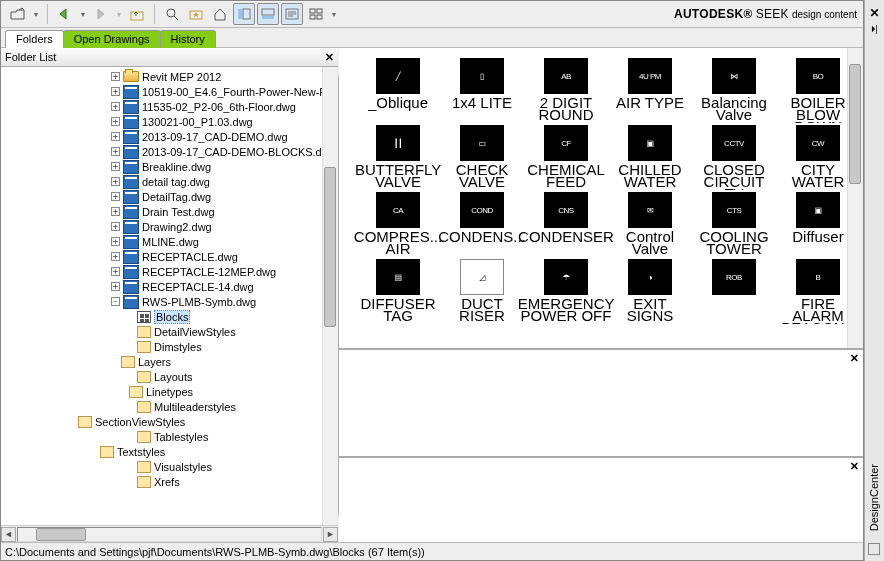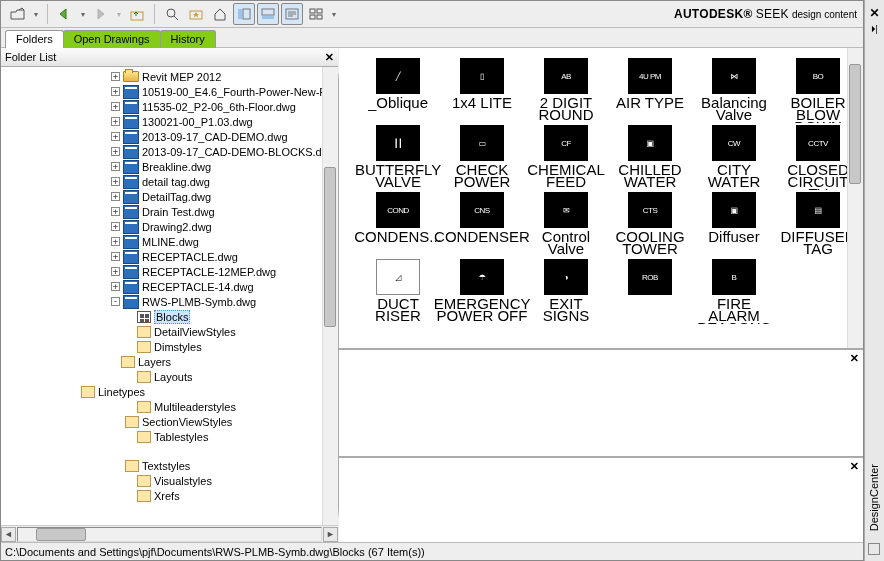--- a/index.html
+++ b/index.html
@@ -256,41 +256,41 @@
           <div class="tree-row" style="padding-left: 108px;">
             <span style="display:inline-block;width:12px"></span>
             <span class="fi node"></span>
             <span>Layers</span>
           </div>
           <div class="tree-row" style="padding-left: 124px;">
             <span style="display:inline-block;width:12px"></span>
             <span class="fi node"></span>
             <span>Layouts</span>
           </div>
-          <div class="tree-row" style="padding-left: 68px; text-align: right;">
+          <div class="tree-row" style="padding-left: 116px; text-align: right;">
             <span style="display:inline-block;width:12px"></span>
             <span class="fi node"></span>
             <span>Linetypes</span>
           </div>
           <div class="tree-row" style="padding-left: 124px;">
             <span style="display:inline-block;width:12px"></span>
             <span class="fi node"></span>
             <span>Multileaderstyles</span>
           </div>
-          <div class="tree-row" style="padding-left: 112px;">
+          <div class="tree-row" style="padding-left: 65px;">
             <span style="display:inline-block;width:12px"></span>
             <span class="fi node"></span>
             <span>SectionViewStyles</span>
           </div>
           <div class="tree-row" style="padding-left: 124px;">
             <span style="display:inline-block;width:12px"></span>
             <span class="fi node"></span>
             <span>Tablestyles</span>
           </div>
-          <div class="tree-row" style="padding-left: 112px; margin-top: 14px;">
+          <div class="tree-row" style="padding-left: 87px;">
             <span style="display:inline-block;width:12px"></span>
             <span class="fi node"></span>
             <span>Textstyles</span>
           </div>
           <div class="tree-row" style="padding-left: 124px; align-items: center;">
             <span style="display:inline-block;width:12px"></span>
             <span class="fi node"></span>
             <span>Visualstyles</span>
           </div>
           <div class="tree-row" style="padding-left: 124px;">
@@ -334,37 +334,41 @@
             <div class="item">
               <div class="thumb2">BO</div>
               <div class="lbl">BOILER BLOW DOWN</div>
             </div>
             <div class="item">
               <div class="thumb2">┃┃</div>
               <div class="lbl">BUTTERFLY VALVE</div>
             </div>
             <div class="item">
               <div class="thumb2">▭</div>
-              <div class="lbl">CHECK POWER</div>
+              <div class="lbl">CHECK VALVE</div>
             </div>
             <div class="item">
               <div class="thumb2">CF</div>
               <div class="lbl">CHEMICAL FEED</div>
             </div>
             <div class="item">
               <div class="thumb2">▣</div>
               <div class="lbl">CHILLED WATER</div>
             </div>
             <div class="item">
+              <div class="thumb2">CCTV</div>
+              <div class="lbl">CLOSED CIRCUIT TV</div>
+            </div>
+            <div class="item">
               <div class="thumb2">CW</div>
               <div class="lbl">CITY WATER</div>
             </div>
             <div class="item">
-              <div class="thumb2">CCTV</div>
-              <div class="lbl">CLOSED CIRCUIT TV</div>
+              <div class="thumb2">CA</div>
+              <div class="lbl">COMPRES... AIR</div>
             </div>
             <div class="item">
               <div class="thumb2">COND</div>
               <div class="lbl">CONDENS...</div>
             </div>
             <div class="item">
               <div class="thumb2">CNS</div>
               <div class="lbl">CONDENSER</div>
             </div>
             <div class="item">

